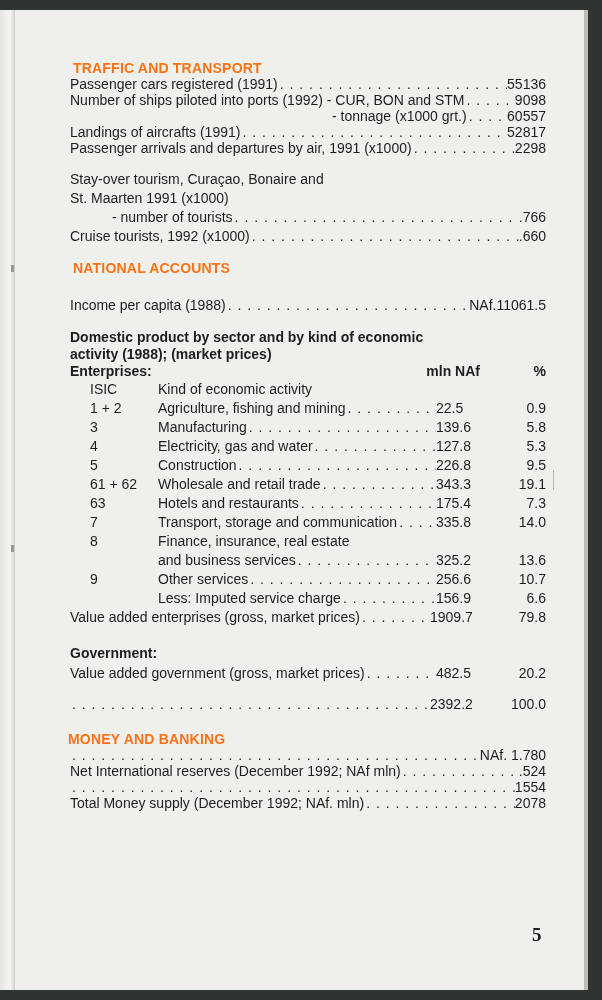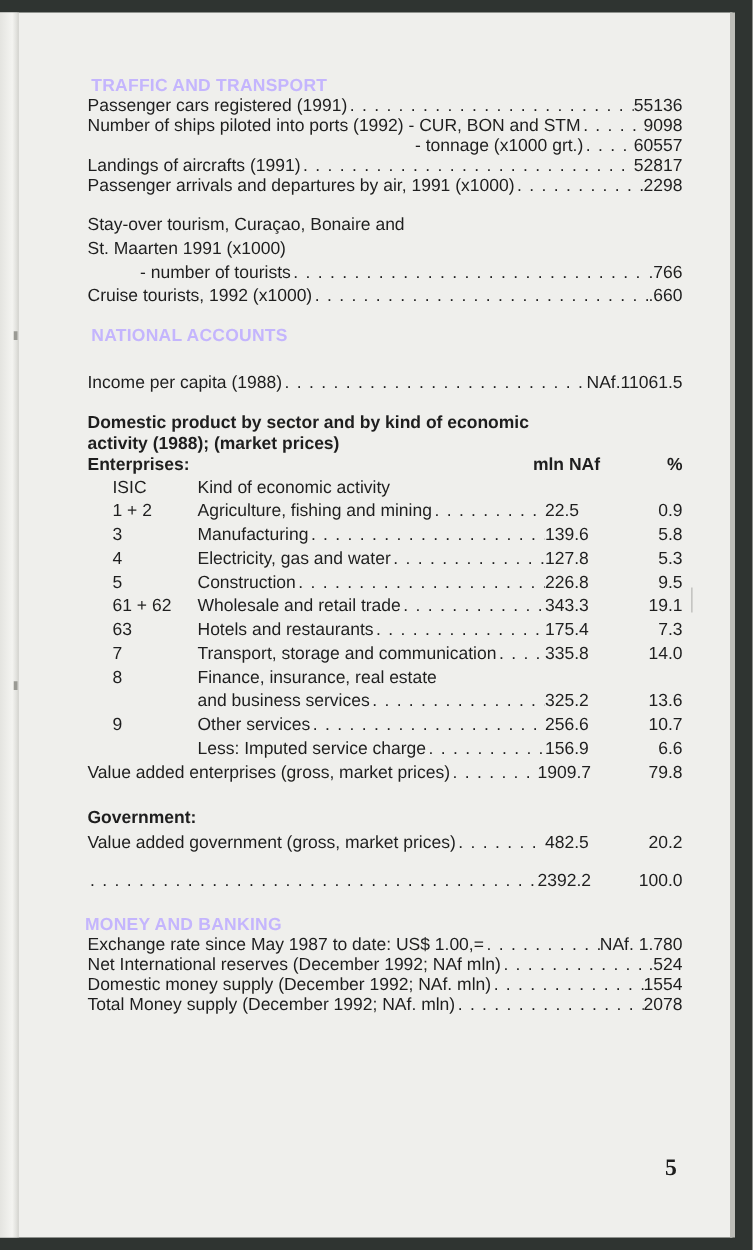--- a/index.html
+++ b/index.html
@@ -19,21 +19,21 @@
     }
     .right-edge {
       position: absolute; left: 584px; top: 10px; width: 4px; height: 980px;
       background: #bdbdb8;
     }
     .content {
       position: absolute; left: 70px; top: 60px; width: 476px;
       color: #1e1e1e; font-size: 14px;
     }
     .sec-title {
-      color: #c4b5fd; font-weight: bold; font-size: 14px;
+      color: #f97316; font-weight: bold; font-size: 14px;
       letter-spacing: 0.2px; margin-left: 3px; line-height: 16px;
     }
     .row { display: flex; align-items: baseline; line-height: 16px; white-space: nowrap; justify-content: space-between; }
     .row.tall { line-height: 19px; }
     .lbl { flex: 0 0 auto; }
     .dots { flex: 1 1 auto; overflow: hidden; color: #1e1e1e; letter-spacing: 4.3px; padding: 0 2px; }
     .dots::before { content: ". . . . . . . . . . . . . . . . . . . . . . . . . . . . . . . . . . . . . . . . . . . . . . . . . . . . . . . ."; letter-spacing: 0; word-spacing: 2px; }
     .val { flex: 0 0 auto; text-align: right; }
     .bold { font-weight: bold; }
     .gdp-row { display: flex; align-items: baseline; line-height: 19px; white-space: nowrap; }
@@ -223,31 +223,29 @@
   <div class="gdp-row">
     <span class="fill"></span>
     <span class="mln" style="flex-basis:50px">2392.2</span>
     <span class="pct">100.0</span>
   </div>
 
   <div style="height:17px"></div>
 
   <div class="sec-title" style="margin-left:-2px">MONEY AND BANKING</div>
   <div class="row">
-    <span class="lbl">Exchange rate since May 1987 to date: US$ 1.00,=</span>
     <span class="dots"></span>
     <span class="val">NAf. 1.780</span>
   </div>
   <div class="row">
     <span class="lbl">Net International reserves (December 1992; NAf mln)</span>
     <span class="dots"></span>
     <span class="val">.524</span>
   </div>
   <div class="row">
-    <span class="lbl">Domestic money supply (December 1992; NAf. mln)</span>
     <span class="dots"></span>
     <span class="val">1554</span>
   </div>
   <div class="row">
     <span class="lbl">Total Money supply (December 1992; NAf. mln)</span>
     <span class="dots"></span>
     <span class="val">2078</span>
   </div>
 </div>
 

